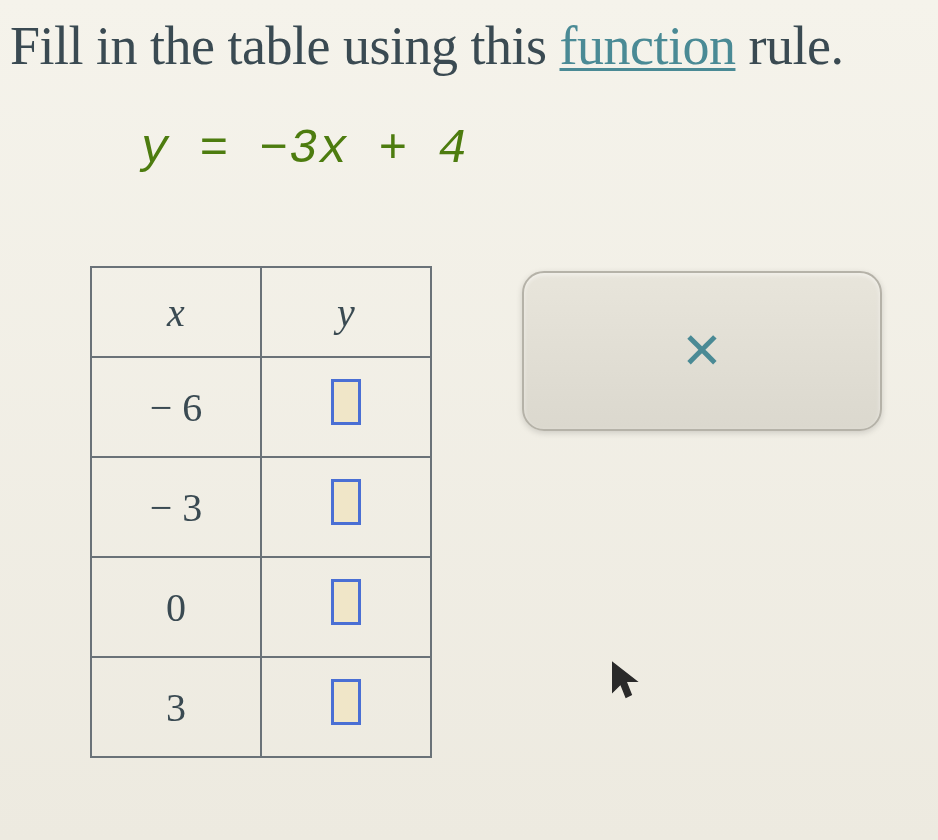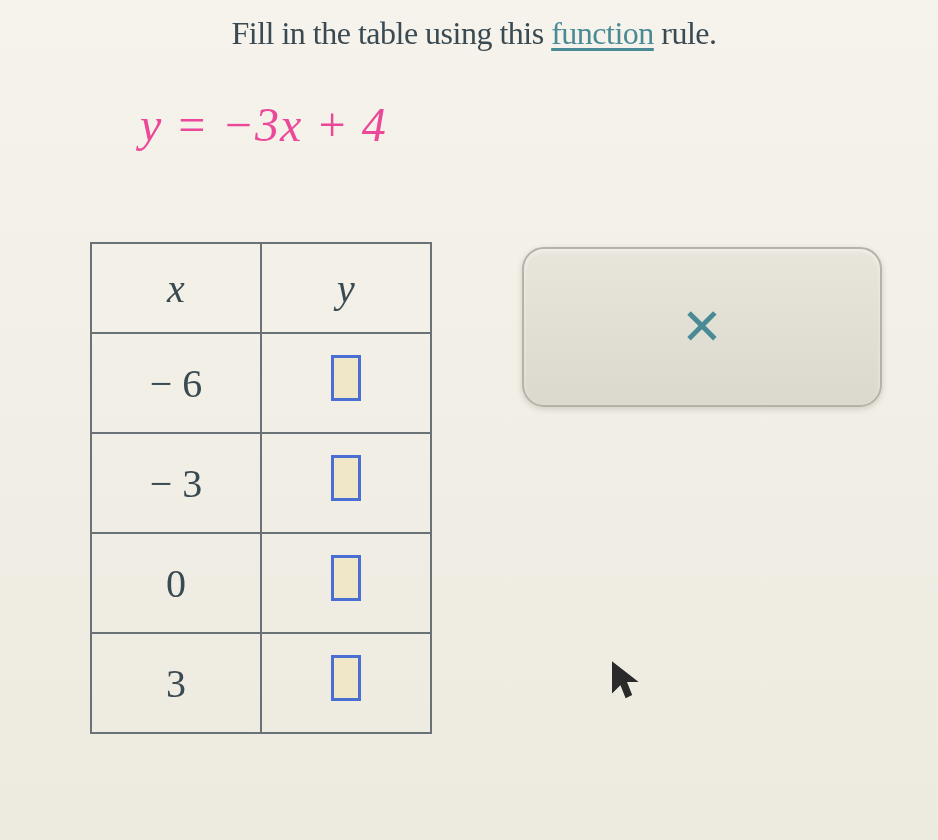--- a/index.html
+++ b/index.html
@@ -10,38 +10,37 @@
     body {
       width: 938px;
       height: 840px;
       background: linear-gradient(180deg, #f5f3eb 0%, #edeae0 100%);
       font-family: Georgia, 'Times New Roman', serif;
       color: #3a4a52;
       padding: 15px 0 0 10px;
       overflow: hidden;
     }
     .instruction {
-      font-size: 32px;
+      font-size: 54px;
       font-weight: 400;
       color: #3a4a52;
       margin-bottom: 45px;
       letter-spacing: -0.5px;
-      text-align: center;
     }
     .function-link {
       color: #4a8a95;
       text-decoration: underline;
       text-decoration-thickness: 3px;
       text-underline-offset: 4px;
     }
     .equation {
       font-size: 48px;
       font-style: italic;
-      font-family: Liberation Serif, serif;
-      color: #ec4899;
+      font-family: Liberation Mono, monospace;
+      color: #4d7c0f;
       margin-left: 130px;
       margin-bottom: 90px;
       letter-spacing: 1px;
     }
     .content-row {
       display: flex;
       align-items: flex-start;
       gap: 90px;
       margin-left: 80px;
     }

